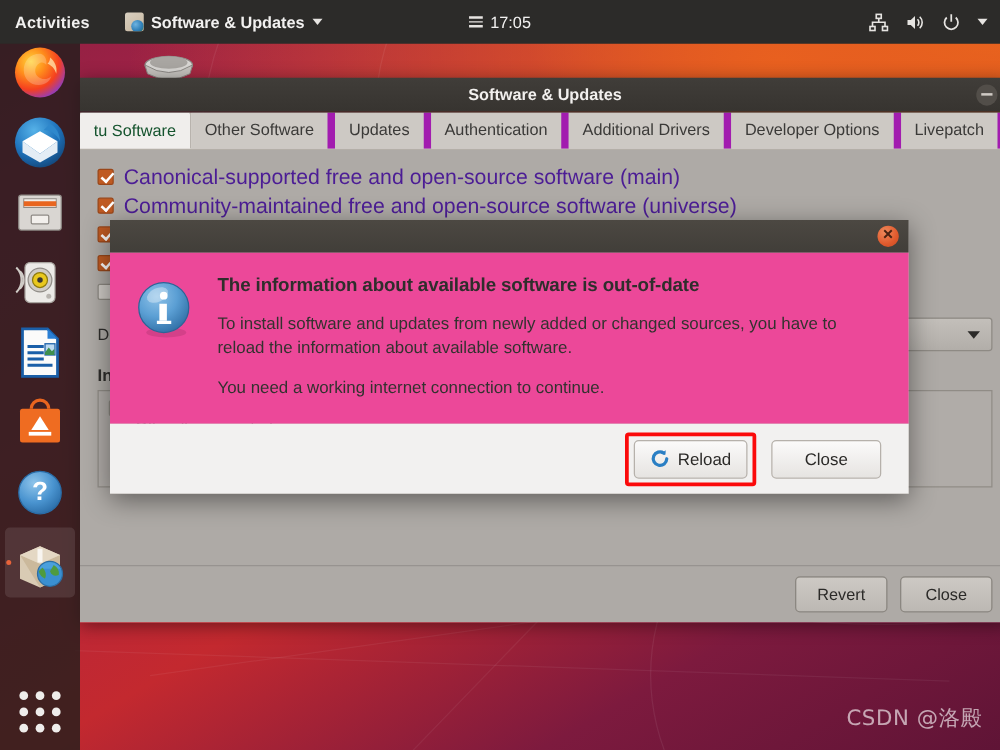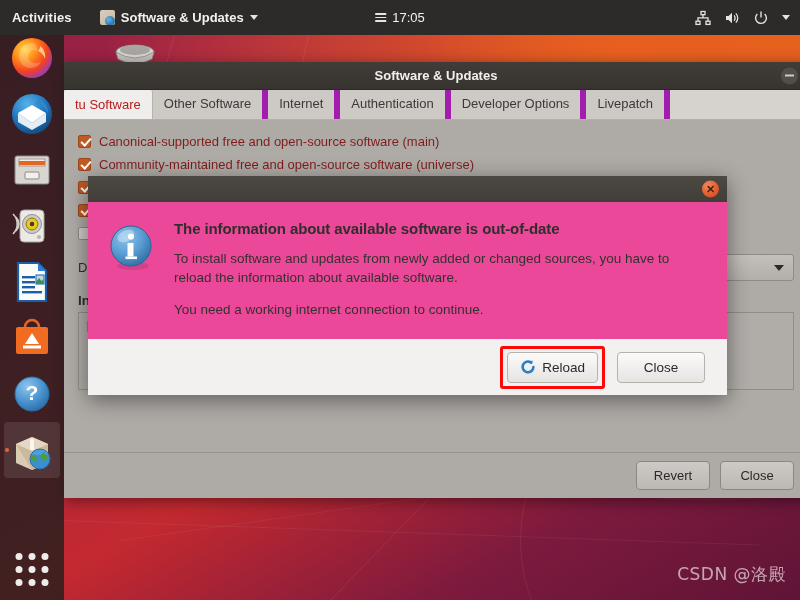--- a/index.html
+++ b/index.html
@@ -143,35 +143,35 @@
   .tab {
     height: 30px; line-height: 30px;
     padding: 0 11px;
     font-size: 13px; color: #3b3a38;
     border-right: 6px solid #a21caf;
     white-space: nowrap;
     background: #cdc9c4;
   }
   .tab.selected {
     background: #f0eeec;
-    color: #b91c1c;
+    color: #14532d;
     border-top: 1px solid #cfcac4;
     border-right: 1px solid #b8b3ad;
     border-radius: 3px 3px 0 0;
   }
 
   #sw-body {
     flex: 1 1 auto;
     background: #aeaaa6;
     position: relative;
     padding: 10px 14px 0 14px;
     overflow: hidden;
   }
   .sec-head { font-weight: 700; color: #2f2e2c; font-size: 13.5px; margin-bottom: 6px; }
-  .chk-row { display: flex; align-items: center; gap: 8px; height: 23px; color: #7f1d1d; font-size: 13px; }
+  .chk-row { display: flex; align-items: center; gap: 8px; height: 23px; color: #4c1d95; font-size: 17px; }
   .chkbox {
     width: 13px; height: 13px; border-radius: 2px; flex: 0 0 13px;
     border: 1px solid #8c8881; background: #cfcbc6;
     position: relative;
   }
   .chkbox.on { background: #bf5a22; border-color: #9a471a; }
   .chkbox.on::after {
     content: ""; position: absolute; left: 4px; top: 0px;
     width: 4px; height: 8px;
     border: solid #fff; border-width: 0 2px 2px 0;
@@ -310,22 +310,23 @@
   <div id="sw-titlebar">
     <span>Software &amp; Updates</span>
     <span id="sw-minimize">
         <i></i>
       </span>
   </div>
 
   <div id="sw-tabs">
     <div class="tab selected">tu Software</div>
     <div class="tab">Other Software</div>
-    <div class="tab">Internet</div>
+    <div class="tab">Updates</div>
     <div class="tab">Authentication</div>
+    <div class="tab">Additional Drivers</div>
     <div class="tab">Developer Options</div>
     <div class="tab">Livepatch</div>
   </div>
 
   <div id="sw-body">
 
     <div class="chk-row">
       <span class="chkbox on"></span>
       <span>Canonical-supported free and open-source software (main)</span>
     </div>

